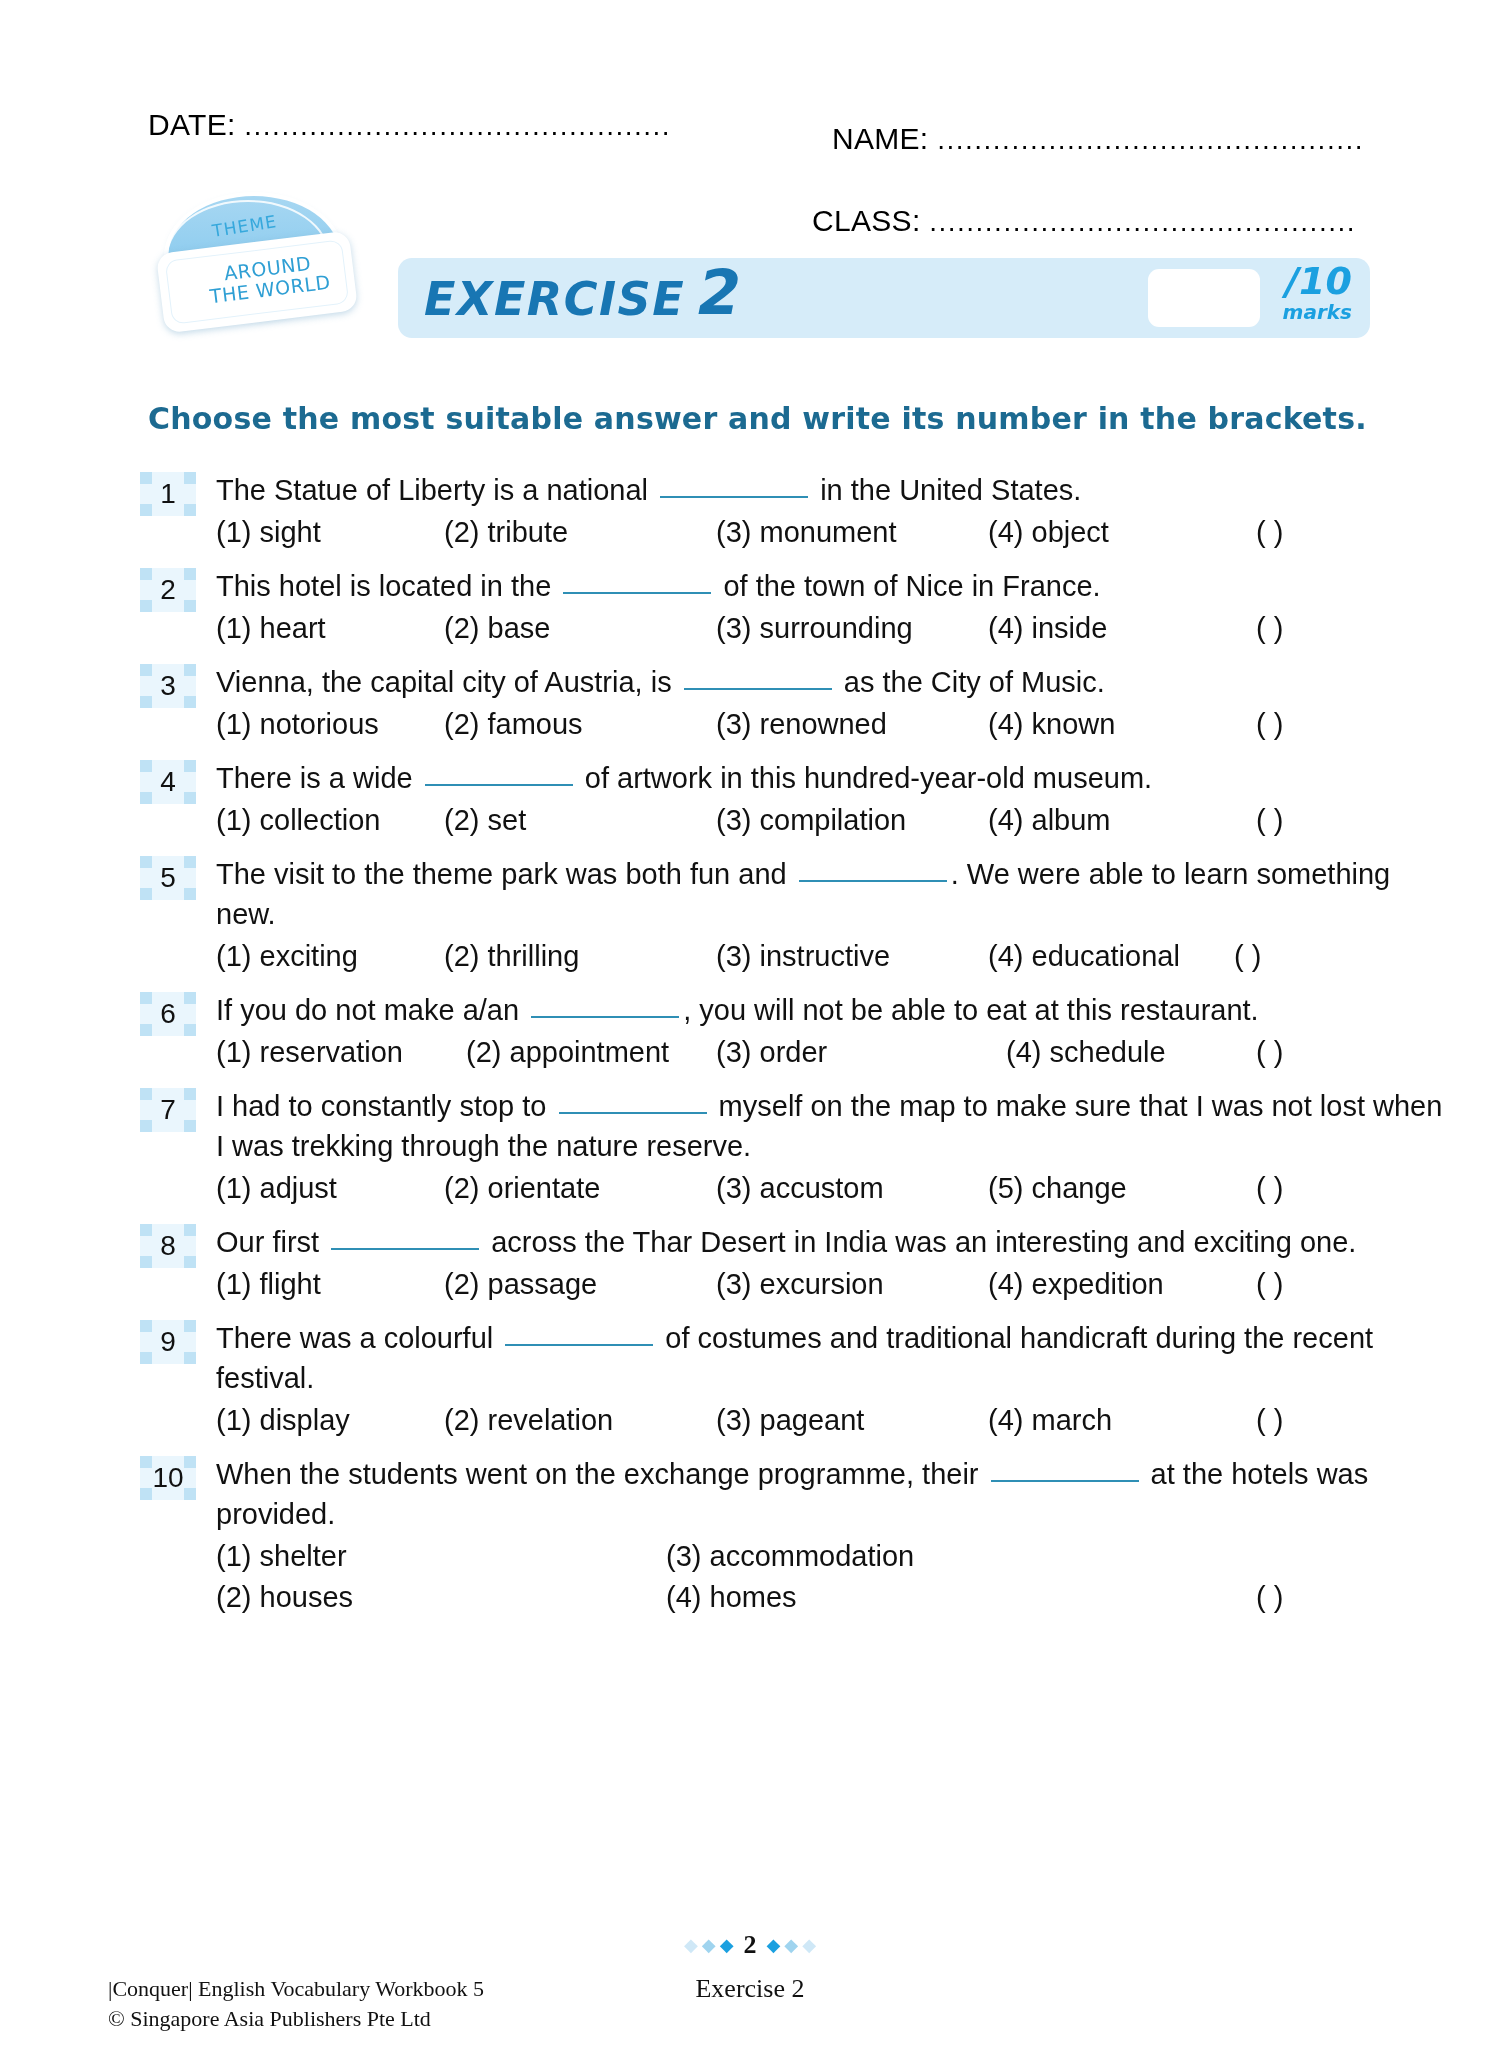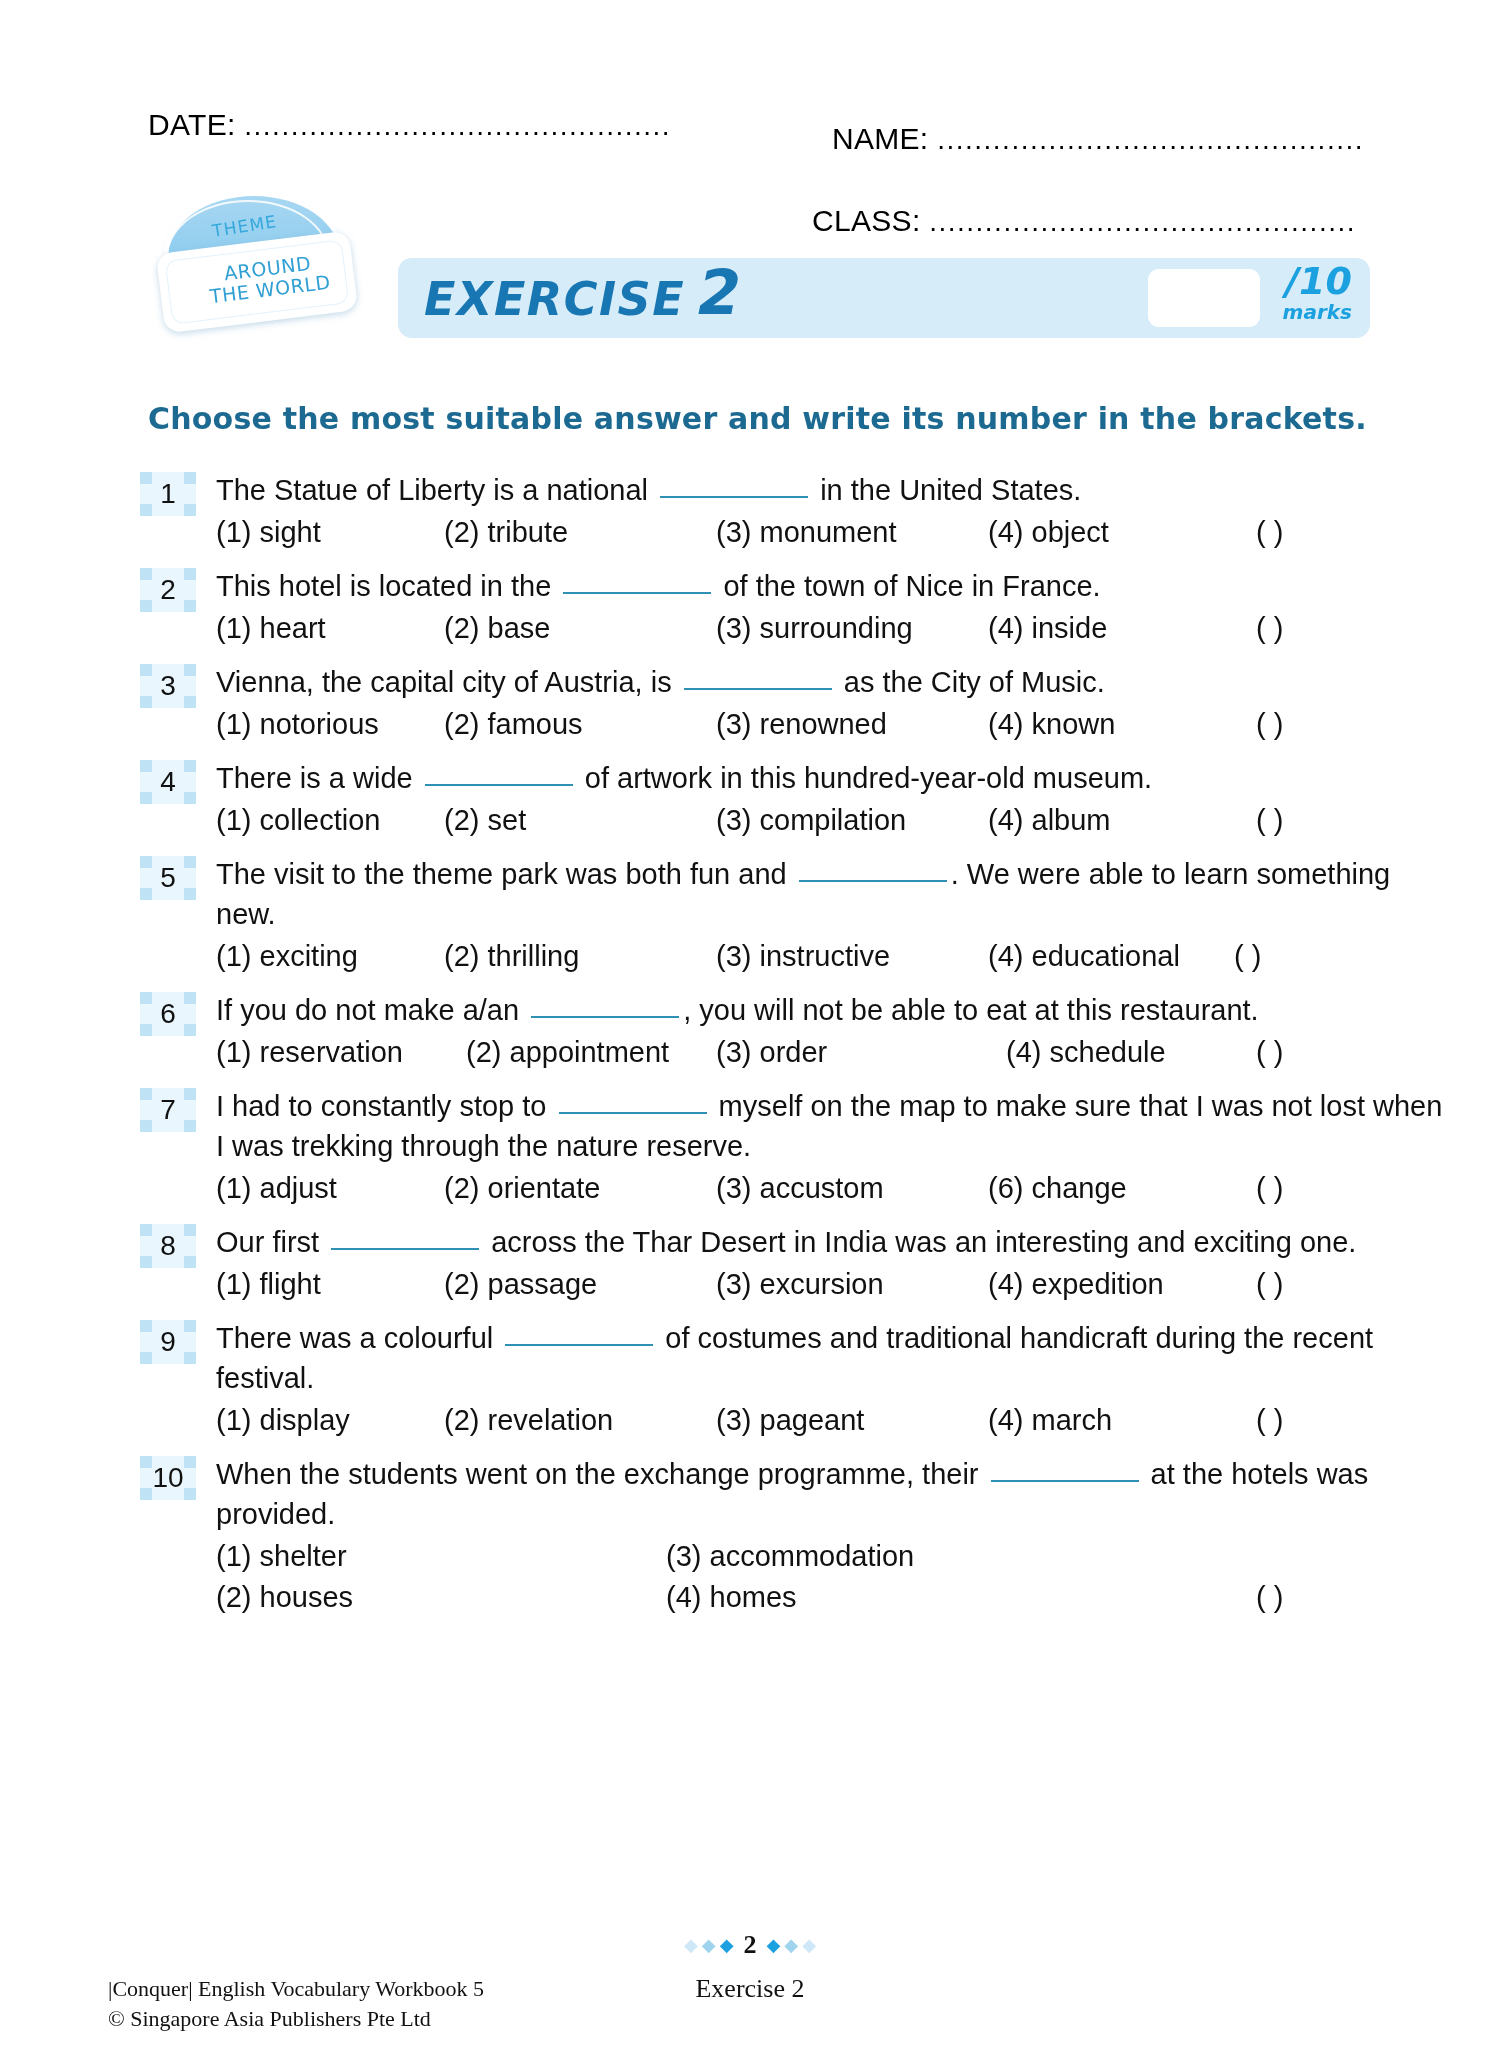--- a/index.html
+++ b/index.html
@@ -280,21 +280,21 @@
         </div>
       </div>
       <div class="q">
         <div class="qnum">7</div>
         <div class="qbody">
           <div class="stem"><span>I had to constantly stop to </span><span class="blank" style="width: 148px;"></span><span> myself on the map to make sure that I was not lost when I was trekking through the nature reserve.</span></div>
           <div class="opts">
             <span class="opt" style="left: 0px;">(1) adjust</span>
             <span class="opt" style="left: 228px;">(2) orientate</span>
             <span class="opt" style="left: 500px;">(3) accustom</span>
-            <span class="opt" style="left: 772px;">(6) change</span>
+            <span class="opt" style="left: 772px;">(5) change</span>
             <span class="brackets" style="left: 1040px;">(        )</span>
           </div>
         </div>
       </div>
       <div class="q">
         <div class="qnum">8</div>
         <div class="qbody">
           <div class="stem"><span>Our first </span><span class="blank" style="width: 148px;"></span><span> across the Thar Desert in India was an interesting and exciting one.</span></div>
           <div class="opts">
             <span class="opt" style="left: 0px;">(1) flight</span>

